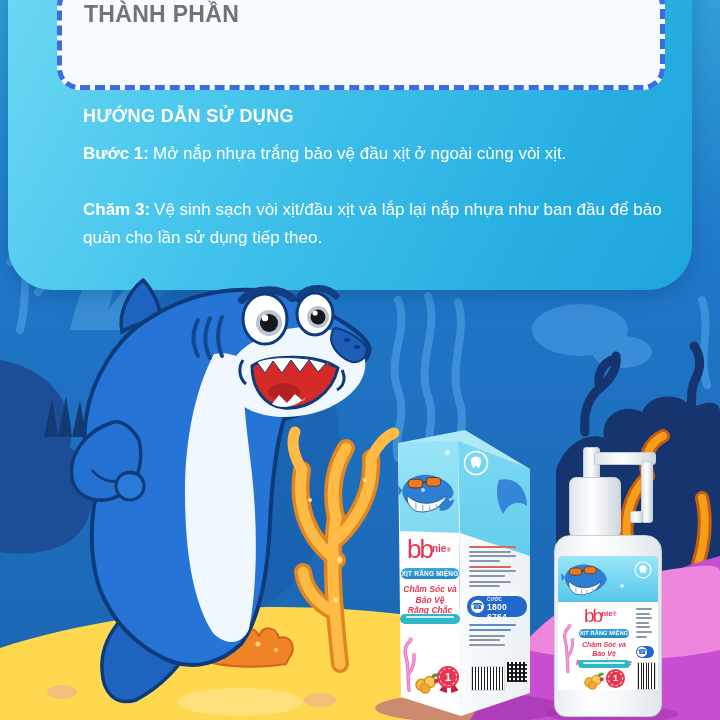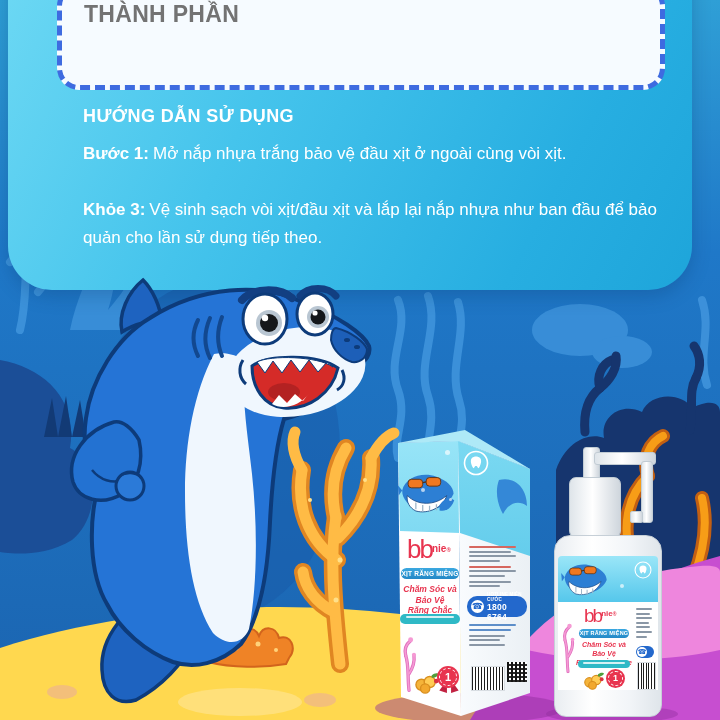--- a/index.html
+++ b/index.html
@@ -203,21 +203,21 @@
 
   <div class="cyan-card">
     <div class="ingredient-panel">
       <div class="ingredient-title">THÀNH PHẦN</div>
     </div>
     <div class="instructions">
       <div class="instructions-title">HƯỚNG DẪN SỬ DỤNG</div>
       <div class="steps">
         <span class="step"><b>Bước 1:</b><span>Mở nắp nhựa trắng bảo vệ đầu xịt ở ngoài cùng vòi xịt.</span></span><br>
         <br>
-        <span class="step"><b>Khỏe 3:</b><span>Vệ sinh sạch vòi xịt/đầu xịt và lắp lại nắp nhựa như ban đầu để bảo quản cho lần sử dụng tiếp theo.</span></span>
+        <span class="step"><b>Chăm 3:</b><span>Vệ sinh sạch vòi xịt/đầu xịt và lắp lại nắp nhựa như ban đầu để bảo quản cho lần sử dụng tiếp theo.</span></span>
       </div>
     </div>
   </div>
 
   <svg class="abs" style="left:0;top:270px" width="400" height="440" viewBox="0 0 400 440">
 
     <path d="M143,10 C128,22 118,44 122,62 C134,54 150,50 162,52 C160,36 153,20 143,10 Z" fill="#1e63c0" stroke="#0d3b7a" stroke-width="3.5"></path>
 
     <path d="M166,318 C124,336 100,368 102,400 C103,424 116,436 136,430 C162,416 183,394 194,370 C182,352 172,336 166,318 Z" fill="#1e63c0" stroke="#0d3b7a" stroke-width="3.5"></path>
 

